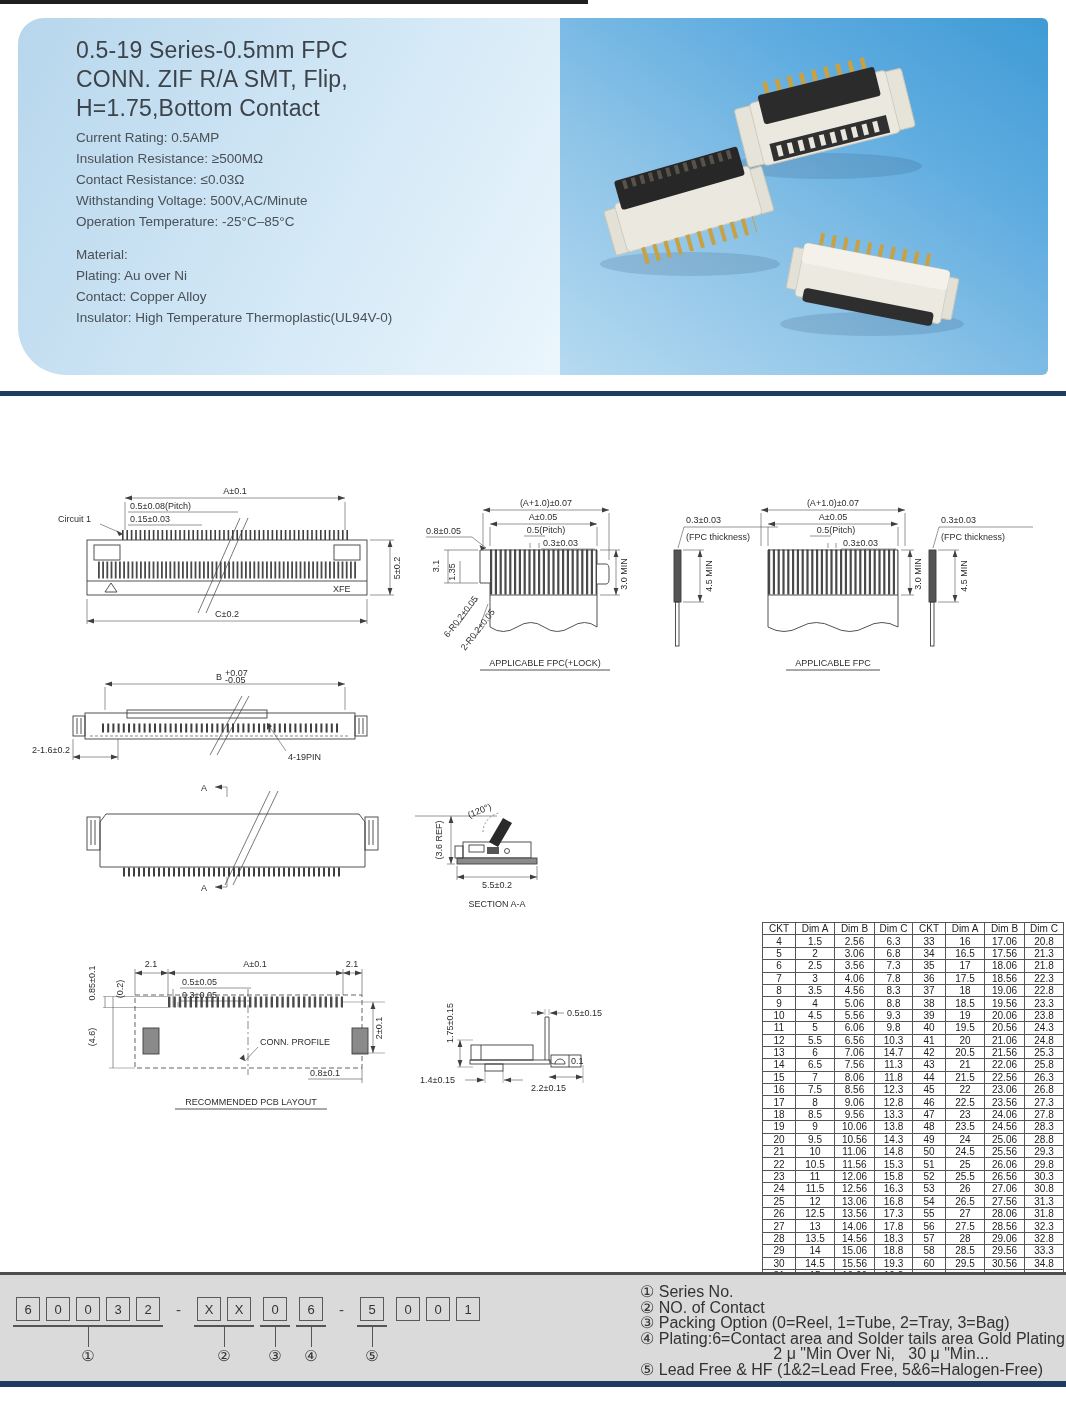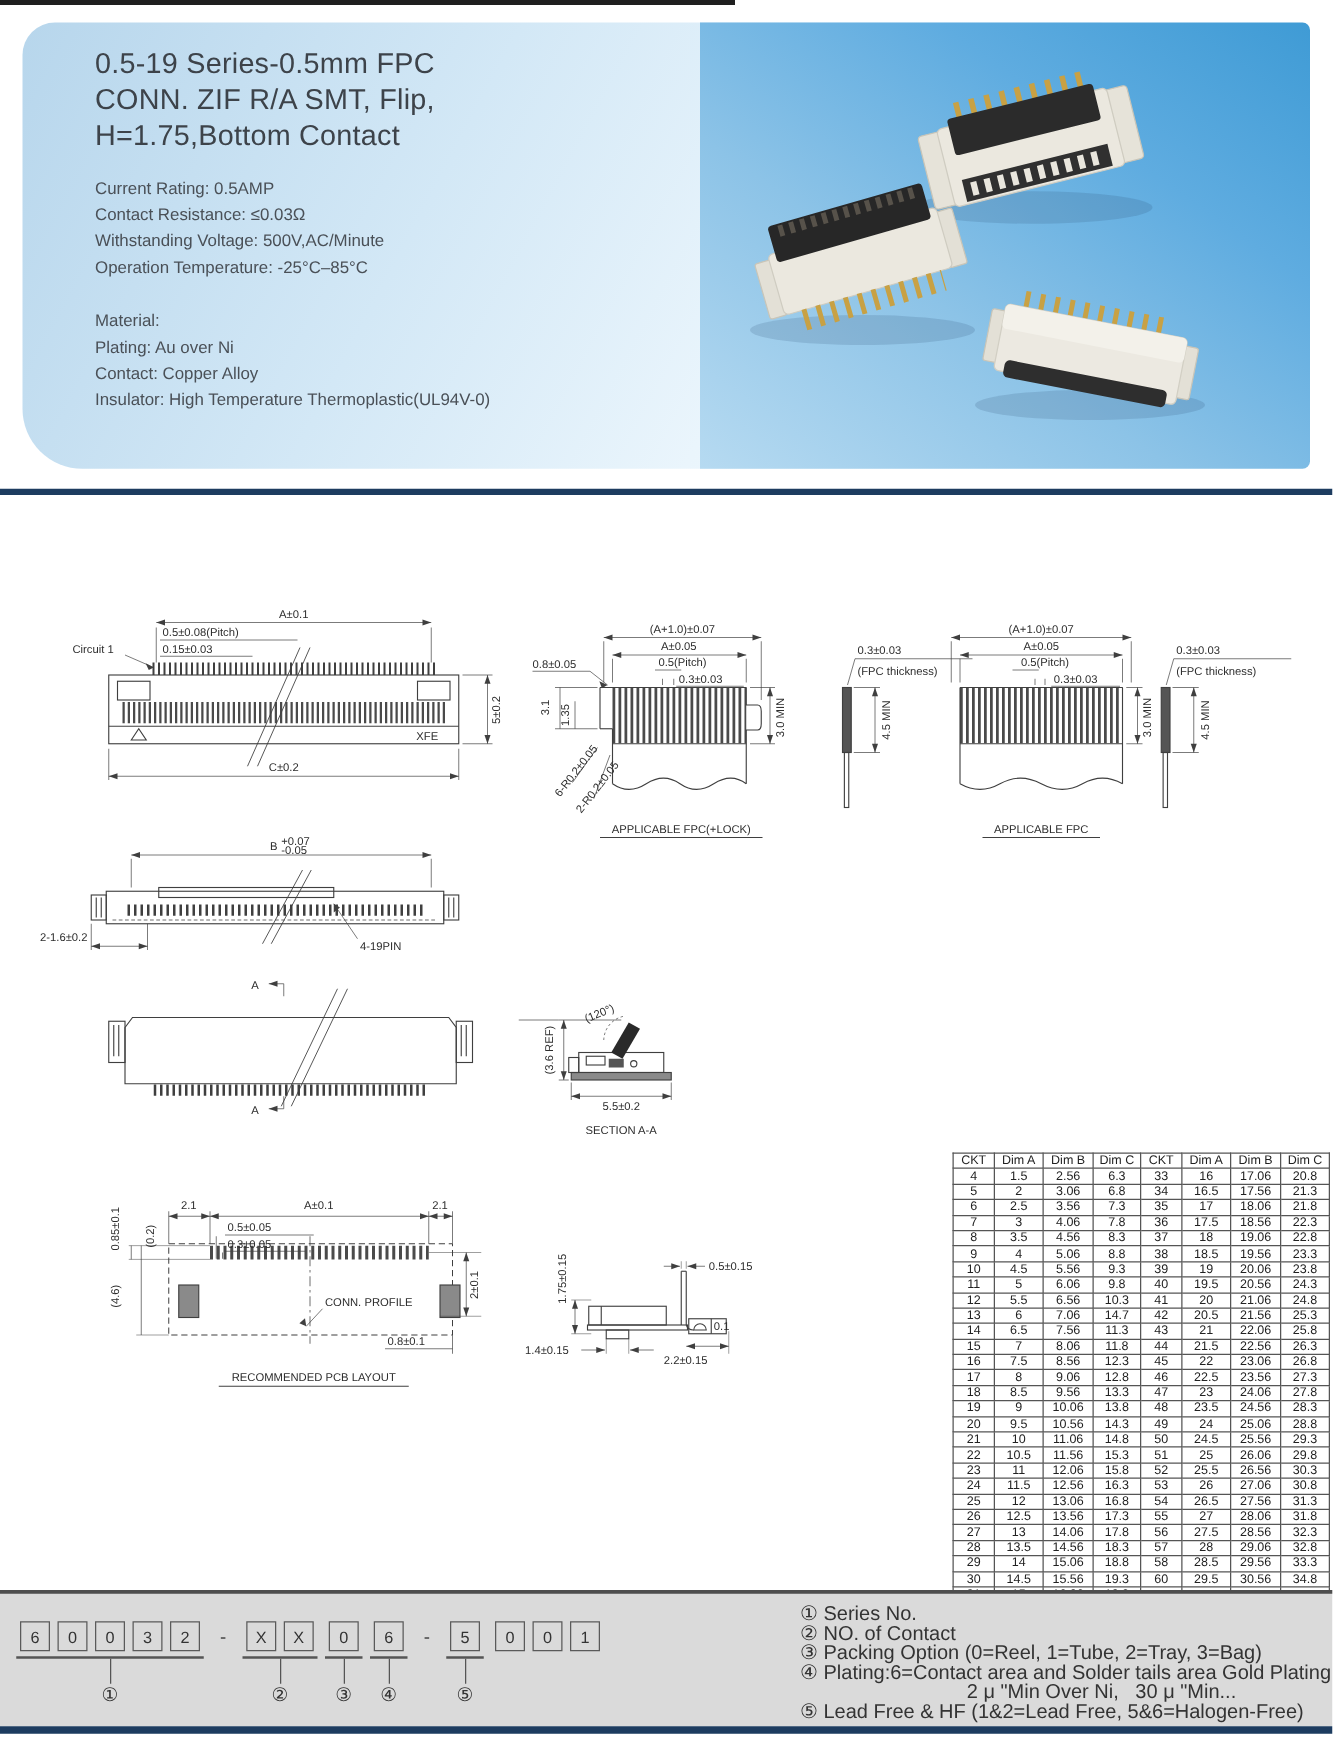--- a/index.html
+++ b/index.html
@@ -5,23 +5,23 @@
   html,body{margin:0;padding:0}
   body{position:relative;width:1066px;height:1401px;background:#fff;
        font-family:"Liberation Sans",sans-serif;overflow:hidden}
   .abs{position:absolute}
   #top-strip{left:0;top:0;width:588px;height:4px;background:#1f1f1f}
   #band{left:18px;top:18px;width:868px;height:357px;border-radius:26px 6px 6px 48px;
         background:linear-gradient(118deg,#b7d6ec 0%,#d3e8f6 38%,#eaf5fc 68%,#fbfeff 100%)}
   #panel{position:absolute;left:0;top:0;width:542px;height:357px;
          padding:18px 0 0 58px;box-sizing:border-box}
   .title-line{font-size:23px;line-height:29px;color:#3d434a;letter-spacing:.2px}
-  #specs{margin-top:17px}
+  #specs{margin-top:4px}
   .spec-line{font-size:13.5px;line-height:21px;color:#4a5057}
-  #material{margin-top:22px}
+  #material{margin-top:12px}
   #photo{position:absolute;left:542px;top:0;width:488px;height:357px;border-radius:0 6px 6px 0;
          background:linear-gradient(215deg,#3f9bd5 0%,#5face0 30%,#8cc3e7 62%,#b6daf1 100%);overflow:hidden}
   .rule{left:0;width:1066px;background:#1d3c60}
   #rule-top{top:391px;height:5px}
   #rule-bottom{top:1381px;height:6px}
   #grayband{left:0;top:1272px;width:1066px;height:109px;background:#dadada;
             border-top:3px solid #4e4e4e;box-sizing:border-box}
   #ordering{position:absolute;left:13px;top:22px;display:flex;align-items:flex-start;gap:6px}
   .oc-seg{position:relative}
   .oc-boxes{display:flex;gap:6px;padding:0 3px 4px}
@@ -52,20 +52,21 @@
   <div id="panel">
     <div>
 
     <div class="title-line">0.5-19 Series-0.5mm FPC</div>
         <div class="title-line">CONN. ZIF R/A SMT, Flip,</div>
         <div class="title-line">H=1.75,Bottom Contact</div>
       </div>
     <div id="specs">
 
     <div class="spec-line">Current Rating: 0.5AMP</div>
+        <div class="spec-line">Insulation Resistance: ≥500MΩ</div>
         <div class="spec-line">Contact Resistance: ≤0.03Ω</div>
         <div class="spec-line">Withstanding Voltage: 500V,AC/Minute</div>
         <div class="spec-line">Operation Temperature: -25°C–85°C</div>
       </div>
     <div id="material">
       <div class="spec-line">Material:</div>
       <div>
 
       <div class="spec-line">Plating: Au over Ni</div>
           <div class="spec-line">Contact: Copper Alloy</div>

